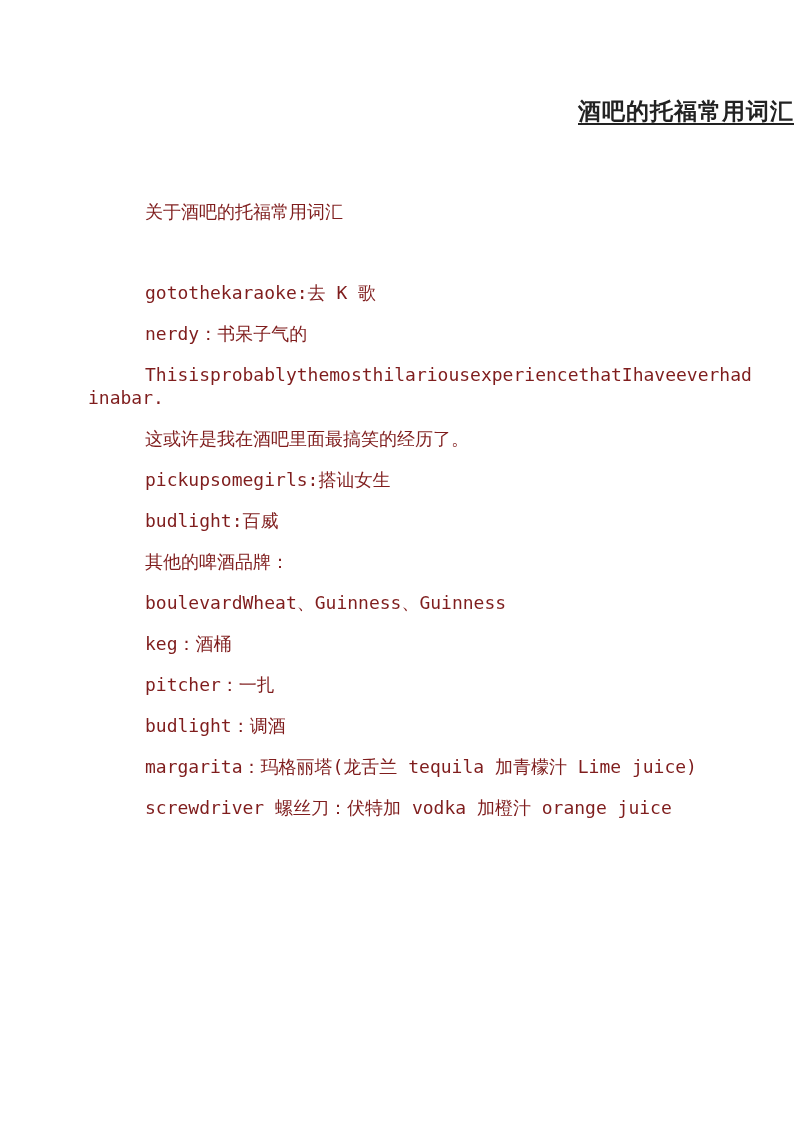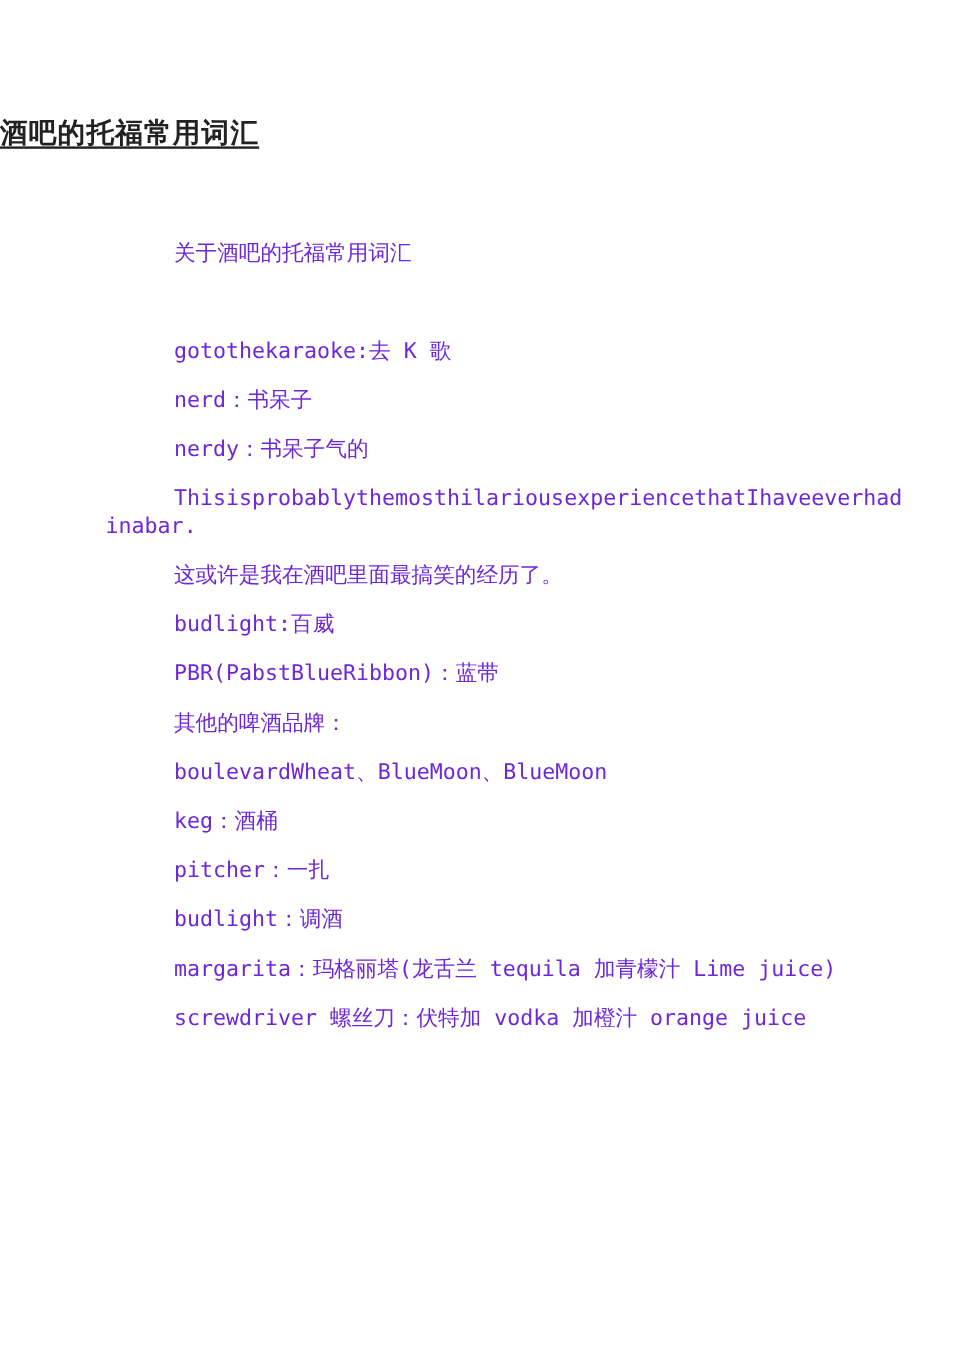--- a/index.html
+++ b/index.html
@@ -11,77 +11,76 @@
     position: relative;
     width: 794px;
     height: 1123px;
     margin: 0 auto;
     background: #ffffff;
     overflow: hidden;
     font-family: "DejaVu Sans Mono", "Liberation Mono", monospace;
   }
   .doc-title {
     margin: 95px 0 74px 0;
-    text-align: left;
+    text-align: right;
     font-family: "DejaVu Serif", "Liberation Serif", serif;
     font-size: 23px;
     line-height: 31px;
     font-weight: bold;
     color: #222222;
     text-decoration: underline;
     text-underline-offset: 4px;
     text-decoration-thickness: 2px;
     letter-spacing: 1px;
   }
   .doc-body {
     margin: 0 90px 0 88px;
     color: #333333;
   }
   .para {
     margin: 0 0 18px 0;
     font-size: 18px;
     line-height: 23px;
     white-space: nowrap;
-    color: #6d28d9;
+    color: #7f1d1d;
   }
   .para.indent { text-indent: 57px; }
   .para.gap-after { margin-bottom: 58px; }
   .para.tight { margin-bottom: 0; text-align: right; }
 </style>
 </head>
 <body>
 
 <div class="page">
   <h1 class="doc-title">酒吧的托福常用词汇</h1>
 
   <div class="doc-body">
 
       <p class="para indent gap-after"><span>关于酒吧的托福常用词汇</span></p>
 
       <p class="para indent"><span>gotothekaraoke:去 K 歌</span></p>
 
-      <p class="para indent"><span>nerd：书呆子</span></p>
 
       <p class="para indent"><span>nerdy：书呆子气的</span></p>
 
 
       <p class="para indent tight"><span>ThisisprobablythemosthilariousexperiencethatIhaveeverhad</span></p>
 
       <p class="para"><span>inabar.</span></p>
 
       <p class="para indent"><span>这或许是我在酒吧里面最搞笑的经历了。</span></p>
 
+      <p class="para indent"><span>pickupsomegirls:搭讪女生</span></p>
 
       <p class="para indent"><span>budlight:百威</span></p>
 
-      <p class="para indent"><span>PBR(PabstBlueRibbon)：蓝带</span></p>
 
       <p class="para indent"><span>其他的啤酒品牌：</span></p>
 
-      <p class="para indent"><span>boulevardWheat、BlueMoon、BlueMoon</span></p>
+      <p class="para indent"><span>boulevardWheat、Guinness、Guinness</span></p>
 
       <p class="para indent"><span>keg：酒桶</span></p>
 
       <p class="para indent"><span>pitcher：一扎</span></p>
 
       <p class="para indent"><span>budlight：调酒</span></p>
 
       <p class="para indent"><span>margarita：玛格丽塔(龙舌兰 tequila 加青檬汁 Lime juice)</span></p>
 
       <p class="para indent"><span>screwdriver 螺丝刀：伏特加 vodka 加橙汁 orange juice</span></p>

